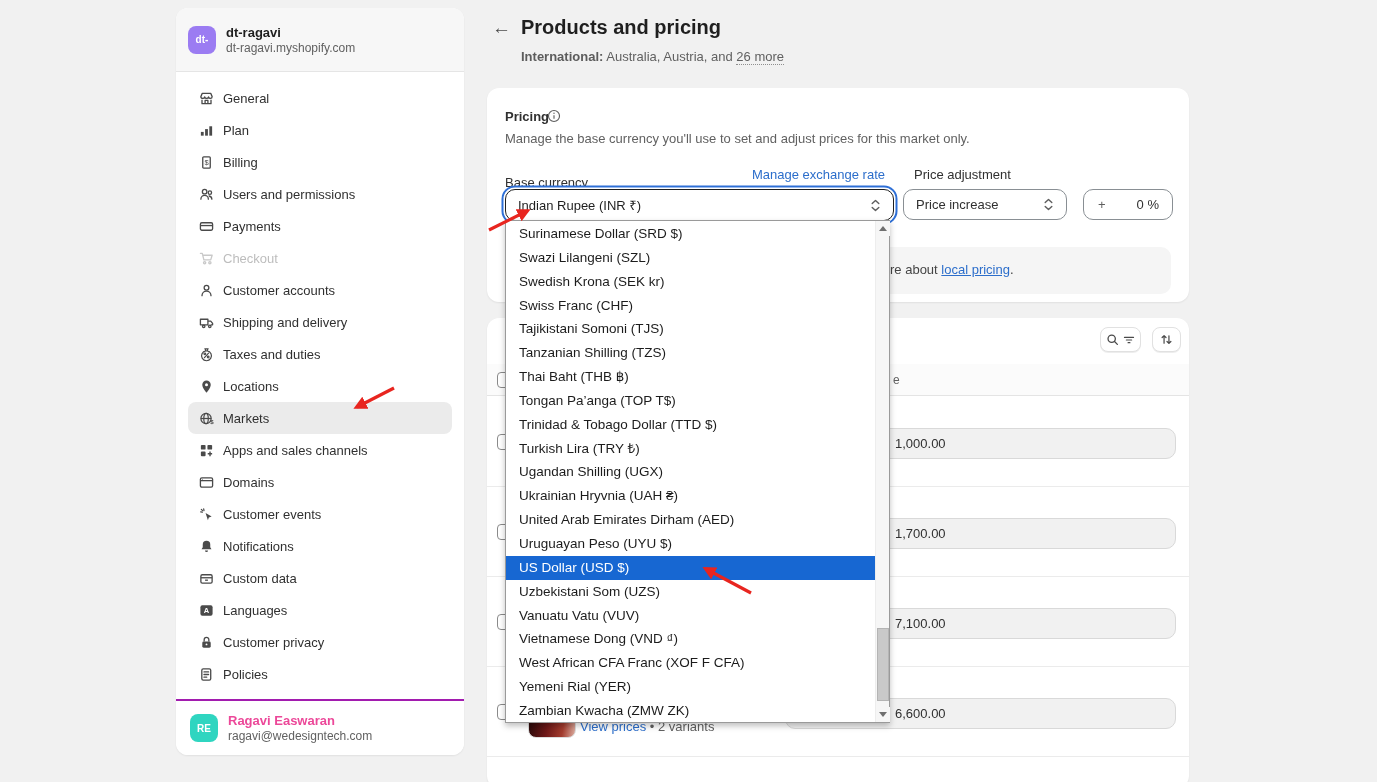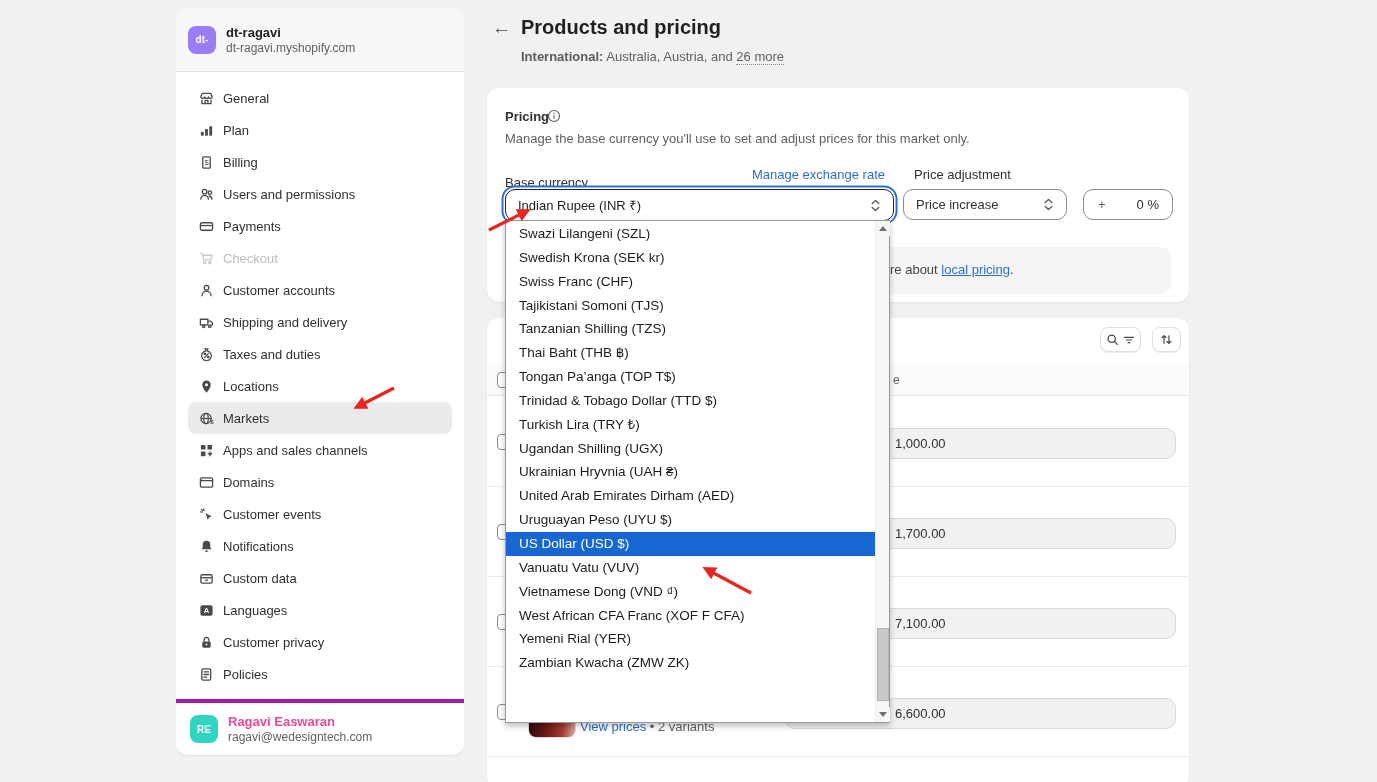--- a/index.html
+++ b/index.html
@@ -16,21 +16,21 @@
   .store-name { font-size:13px; font-weight:700; color:#1f1f1f; line-height:17px; }
   .store-domain { font-size:12px; color:#616161; line-height:15px; }
   .sb-list { padding:10px 12px 0 12px; }
   .sb-item { display:flex; align-items:center; gap:9px; height:32px; padding:0 10px;
              border-radius:8px; font-size:13px; font-weight:500; color:#303030; cursor:pointer; }
   .sb-item.selected { background:#ebebeb; }
   .sb-item.disabled { color:#bdbdbd; }
   .sicon { width:16px; height:16px; display:flex; align-items:center; justify-content:center; color:#4a4a4a; flex:0 0 16px; }
   .sb-item.disabled .sicon { color:#c9c9c9; }
   .sicon svg { width:15px; height:15px; }
-  .sb-foot { position:absolute; left:0; bottom:0; width:288px; height:56px; border-top:4px solid #a21caf;
+  .sb-foot { position:absolute; left:0; bottom:0; width:288px; height:56px; border-top:2px solid #a21caf;
              border-radius:0 0 12px 12px; background:#fff; display:flex; align-items:center; padding:0 14px; gap:10px; }
   .user-avatar { width:28px; height:28px; border-radius:8px; background:#2fd5c0; color:#fff;
                  font-size:10px; font-weight:700; display:flex; align-items:center; justify-content:center; }
   .user-name { font-size:13px; font-weight:700; color:#ec4899; line-height:16px; }
   .user-email { font-size:12px; color:#616161; line-height:15px; }
 
   
   .back-btn { position:absolute; left:492px; top:17px; font-size:19px; color:#4a4a4a; cursor:pointer; }
   .page-title { position:absolute; left:521px; top:16px; font-size:20px; font-weight:700; color:#1f1f1f; }
   .page-sub { position:absolute; left:521px; top:49px; font-size:13px; color:#616161; }
@@ -405,34 +405,36 @@
     <div class="thumb"></div>
     <div class="row4-meta"><span class="link">View prices</span> <span>• 2 variants</span></div>
     <div class="price-field" style="top:380px;">
         <span>6,600.00</span>
       </div>
     <div class="row-divider" style="top:438px;"></div>
   </div>
 
   <div class="listbox">
     <div class="opts">
+      <div class="opt">Surinamese Dollar (SRD $)</div>
       <div class="opt">Swazi Lilangeni (SZL)</div>
       <div class="opt">Swedish Krona (SEK kr)</div>
       <div class="opt">Swiss Franc (CHF)</div>
       <div class="opt">Tajikistani Somoni (TJS)</div>
       <div class="opt">Tanzanian Shilling (TZS)</div>
       <div class="opt">Thai Baht (THB ฿)</div>
       <div class="opt">Tongan Pa’anga (TOP T$)</div>
       <div class="opt">Trinidad &amp; Tobago Dollar (TTD $)</div>
       <div class="opt">Turkish Lira (TRY ₺)</div>
       <div class="opt">Ugandan Shilling (UGX)</div>
       <div class="opt">Ukrainian Hryvnia (UAH ₴)</div>
       <div class="opt">United Arab Emirates Dirham (AED)</div>
       <div class="opt">Uruguayan Peso (UYU $)</div>
       <div class="opt sel">US Dollar (USD $)</div>
+      <div class="opt">Uzbekistani Som (UZS)</div>
       <div class="opt">Vanuatu Vatu (VUV)</div>
       <div class="opt">Vietnamese Dong (VND ₫)</div>
       <div class="opt">West African CFA Franc (XOF F CFA)</div>
       <div class="opt">Yemeni Rial (YER)</div>
       <div class="opt">Zambian Kwacha (ZMW ZK)</div>
     </div>
     <div class="sbar">
       <div class="sbar-btn" style="top:0;">
           <div class="tri-up"></div>
         </div>

